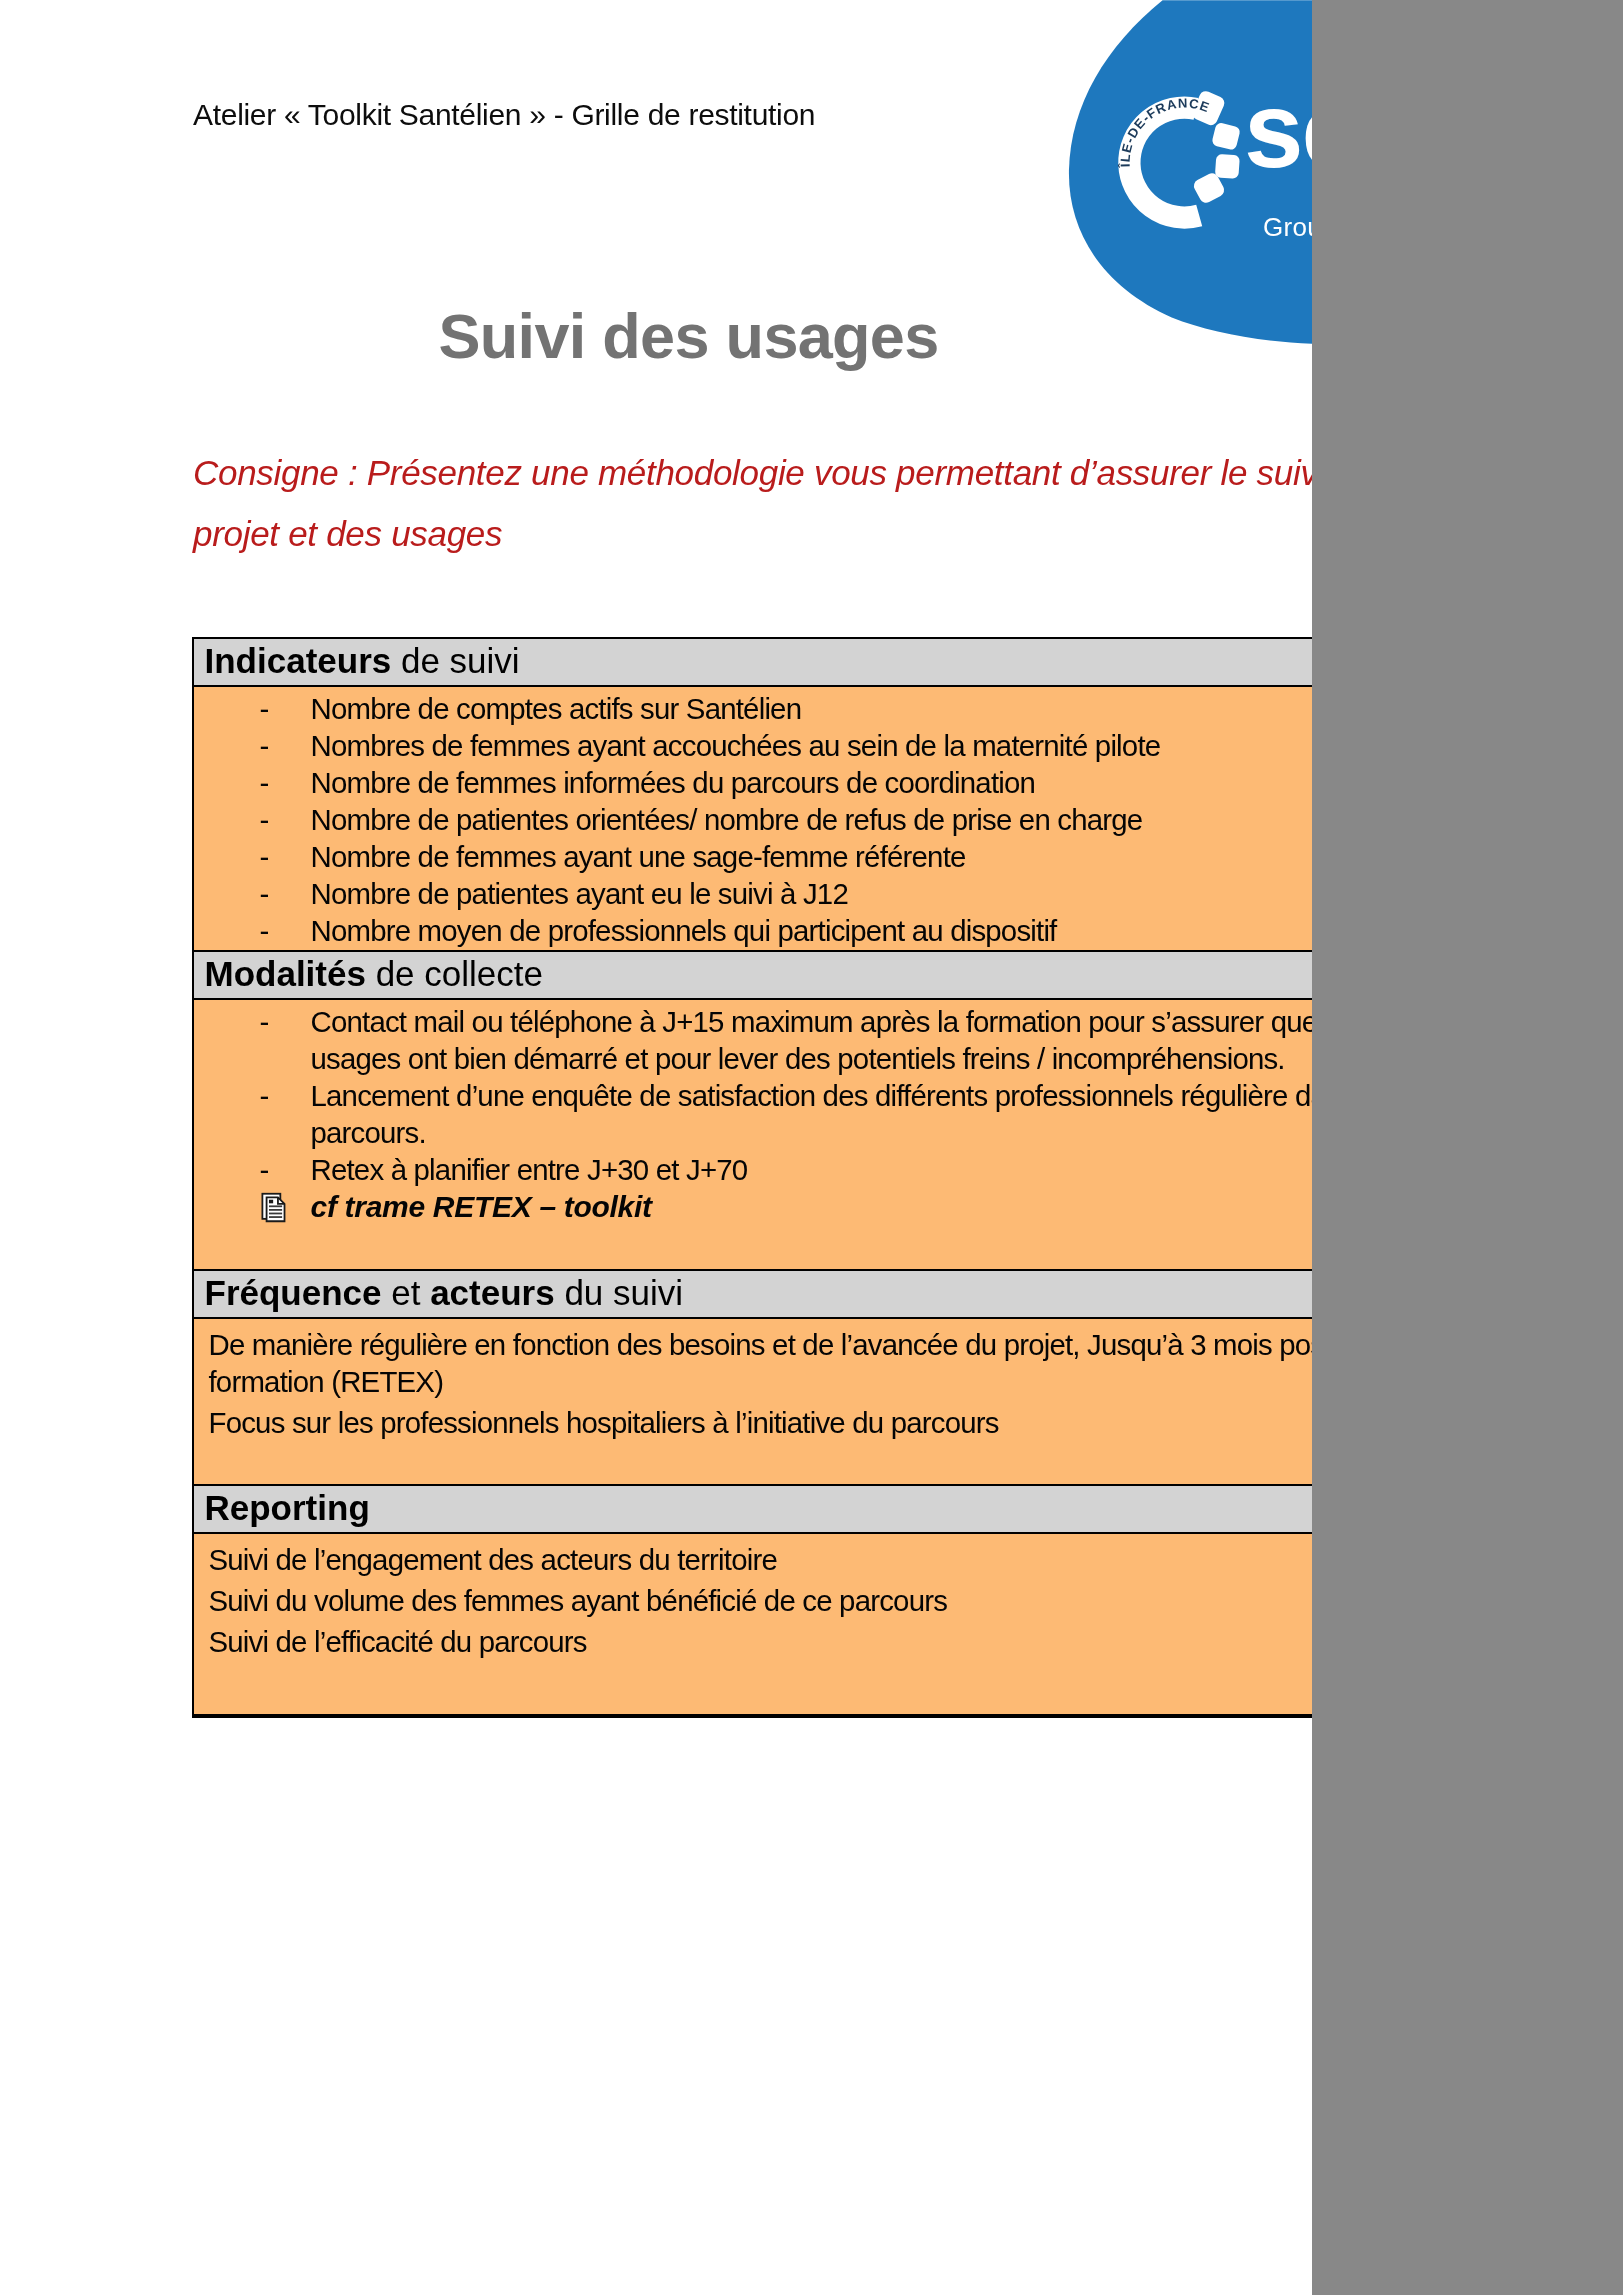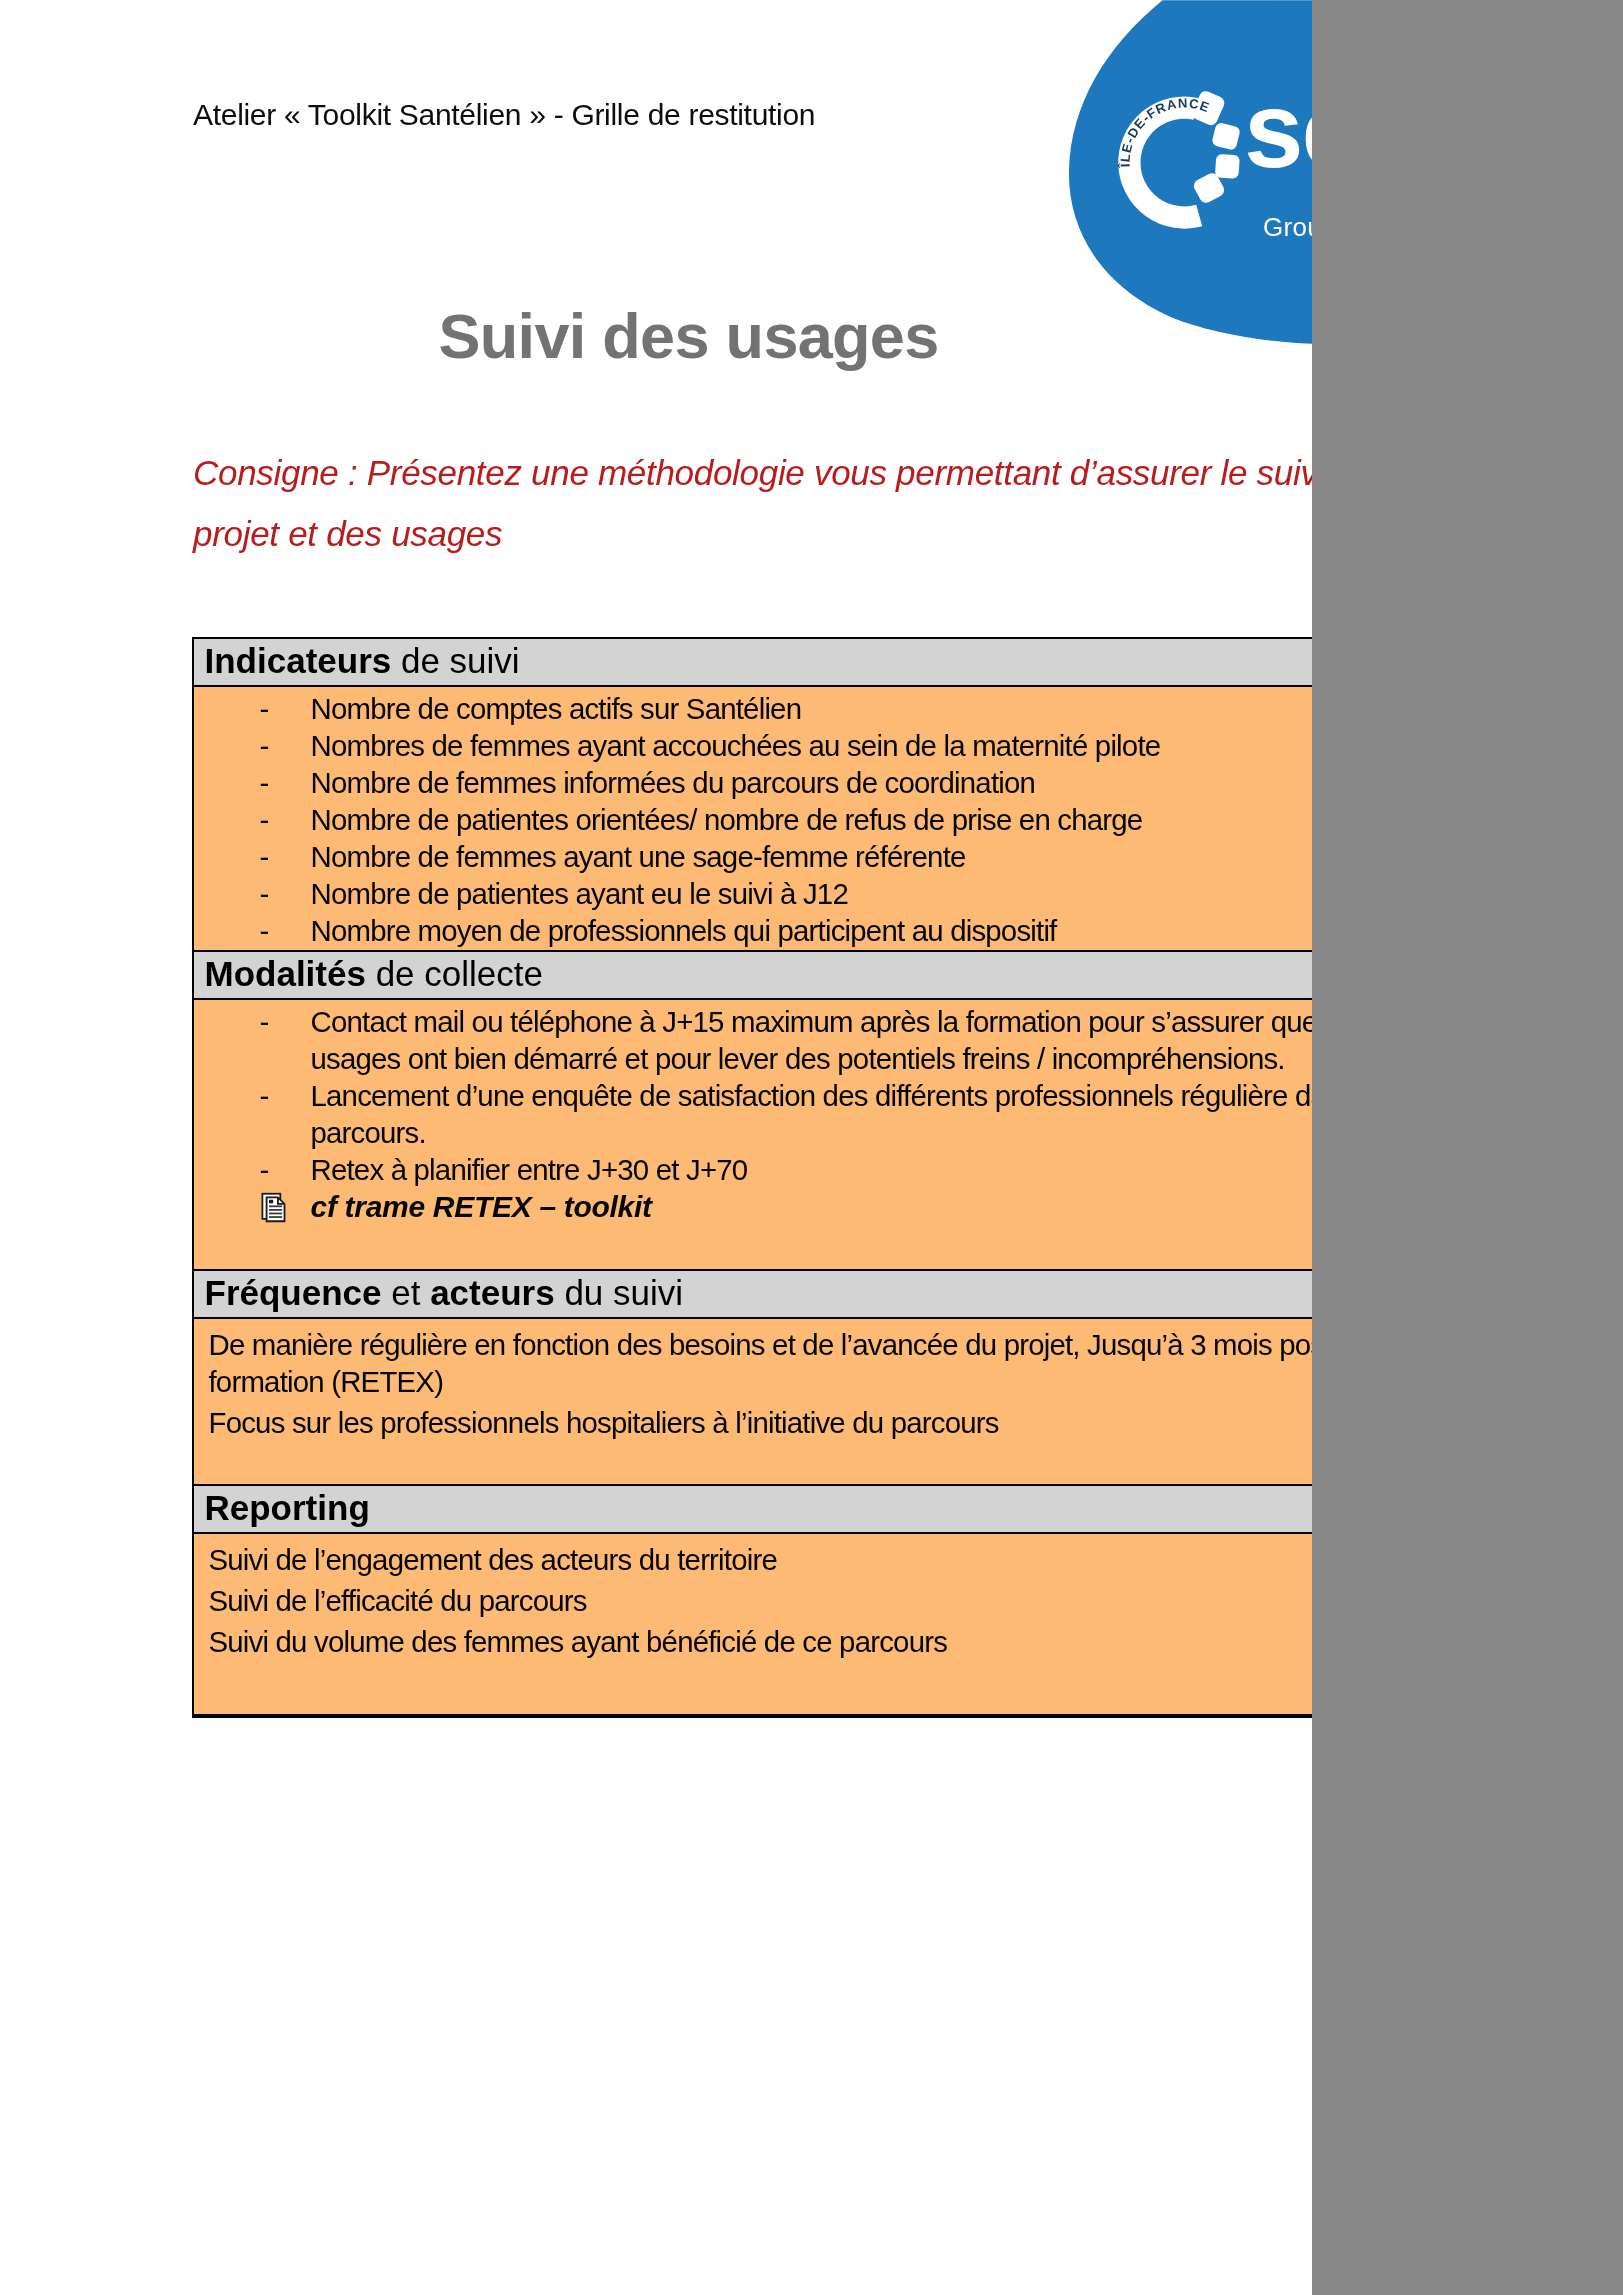--- a/index.html
+++ b/index.html
@@ -179,19 +179,19 @@
 
     <div class="band"><b>Fréquence</b><span> et </span><b>acteurs</b><span> du suivi</span></div>
     <div class="cell frequence">
       <p>De manière régulière en fonction des besoins et de l’avancée du projet, Jusqu’à 3 mois post-formation (RETEX)</p>
       <p>Focus sur les professionnels hospitaliers à l’initiative du parcours</p>
     </div>
 
     <div class="band"><b>Reporting</b></div>
     <div class="cell reporting">
       <p>Suivi de l’engagement des acteurs du territoire</p>
+      <p>Suivi du volume des femmes ayant bénéficié de ce parcours</p>
       <p>Suivi de l’efficacité du parcours</p>
-      <p>Suivi du volume des femmes ayant bénéficié de ce parcours</p>
     </div>
 
   </div>
 </div>
 
 
 </body></html>

